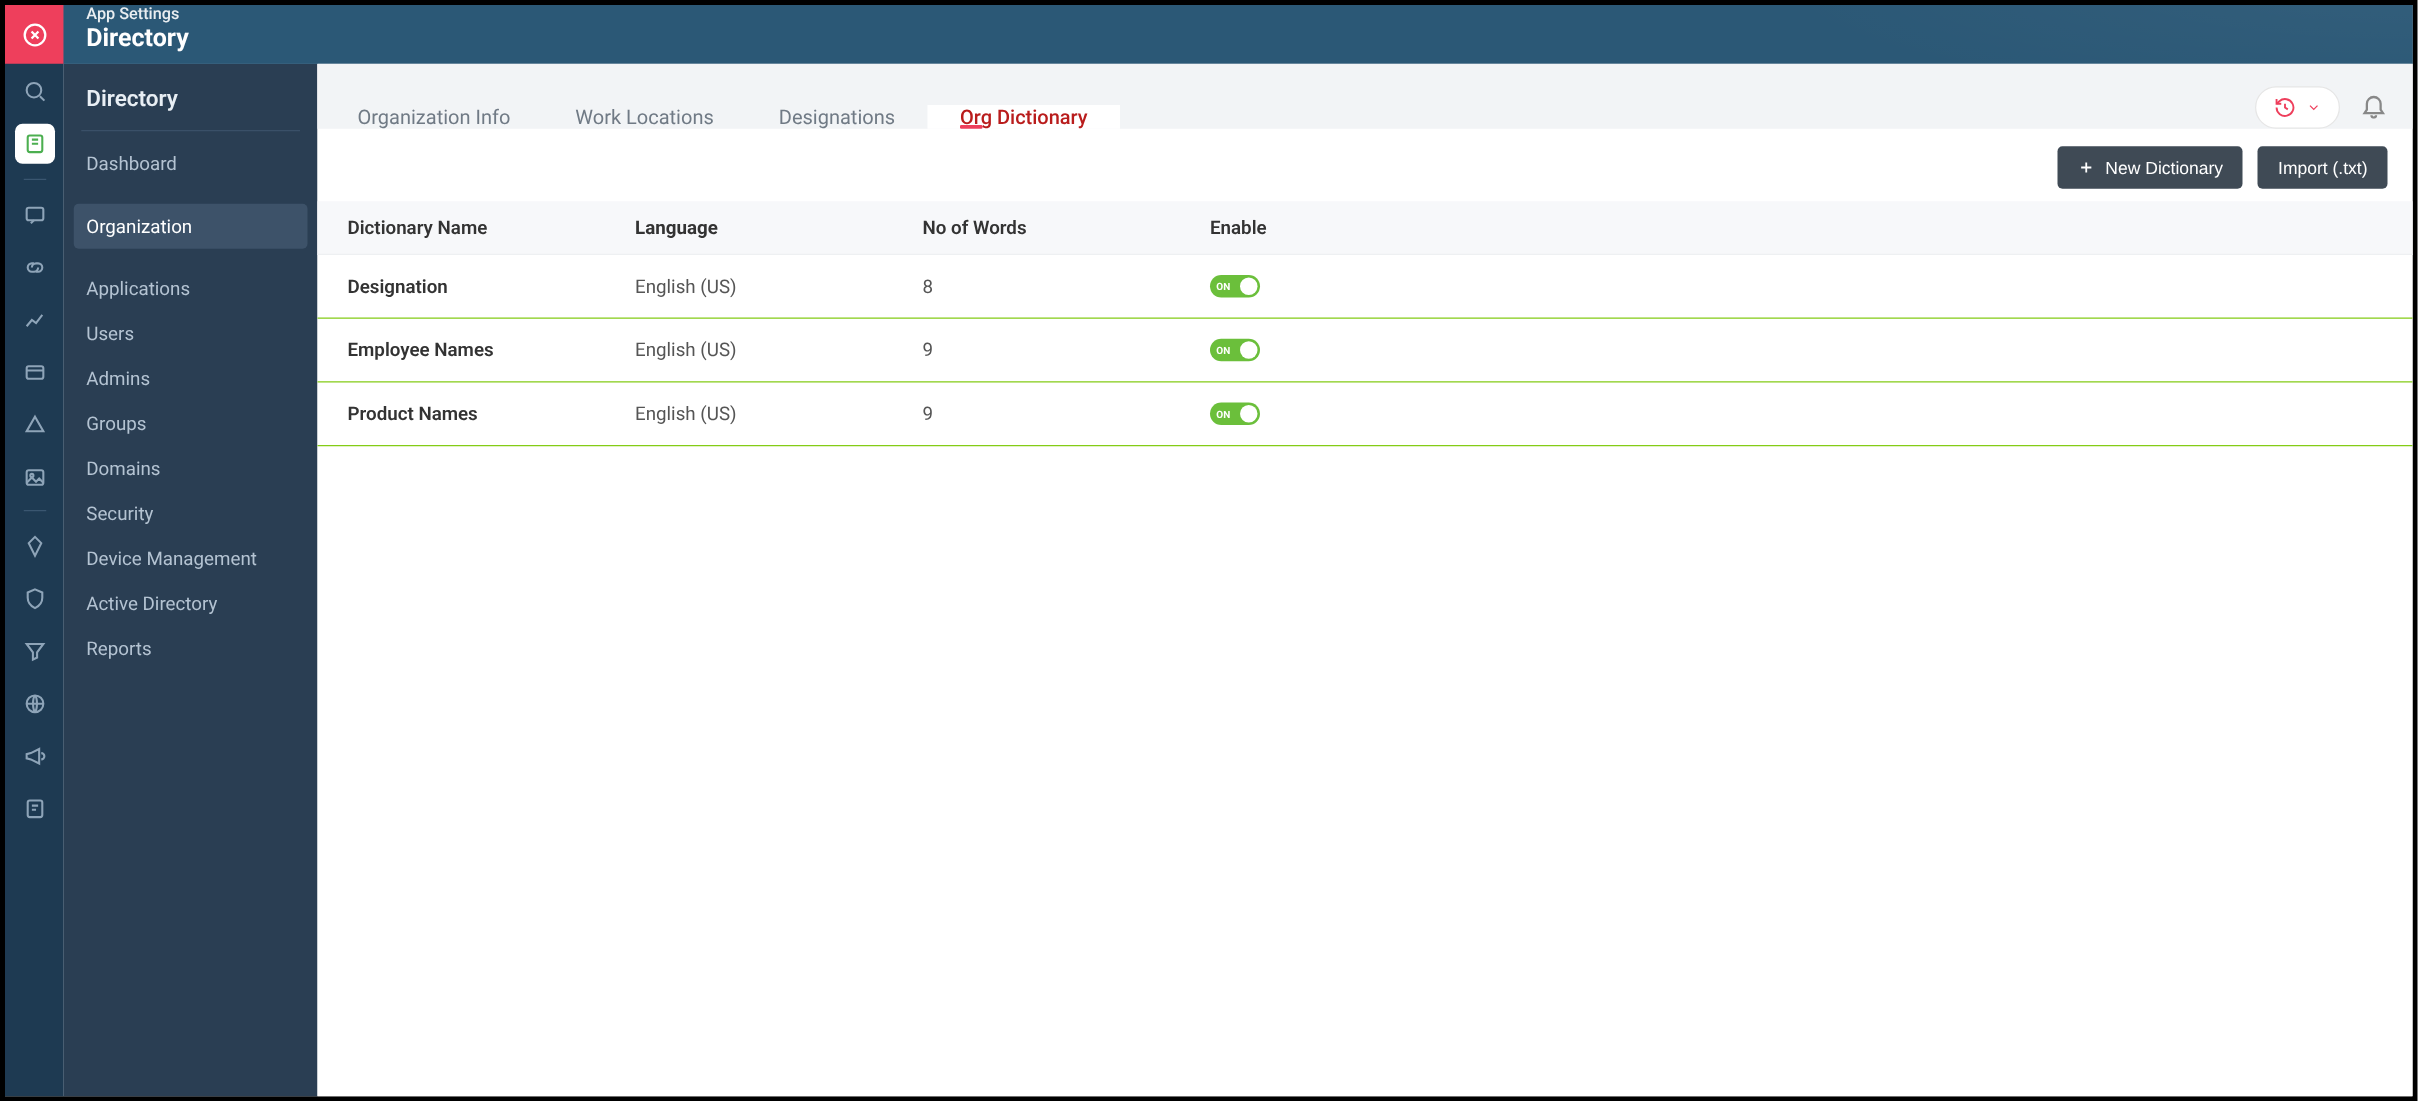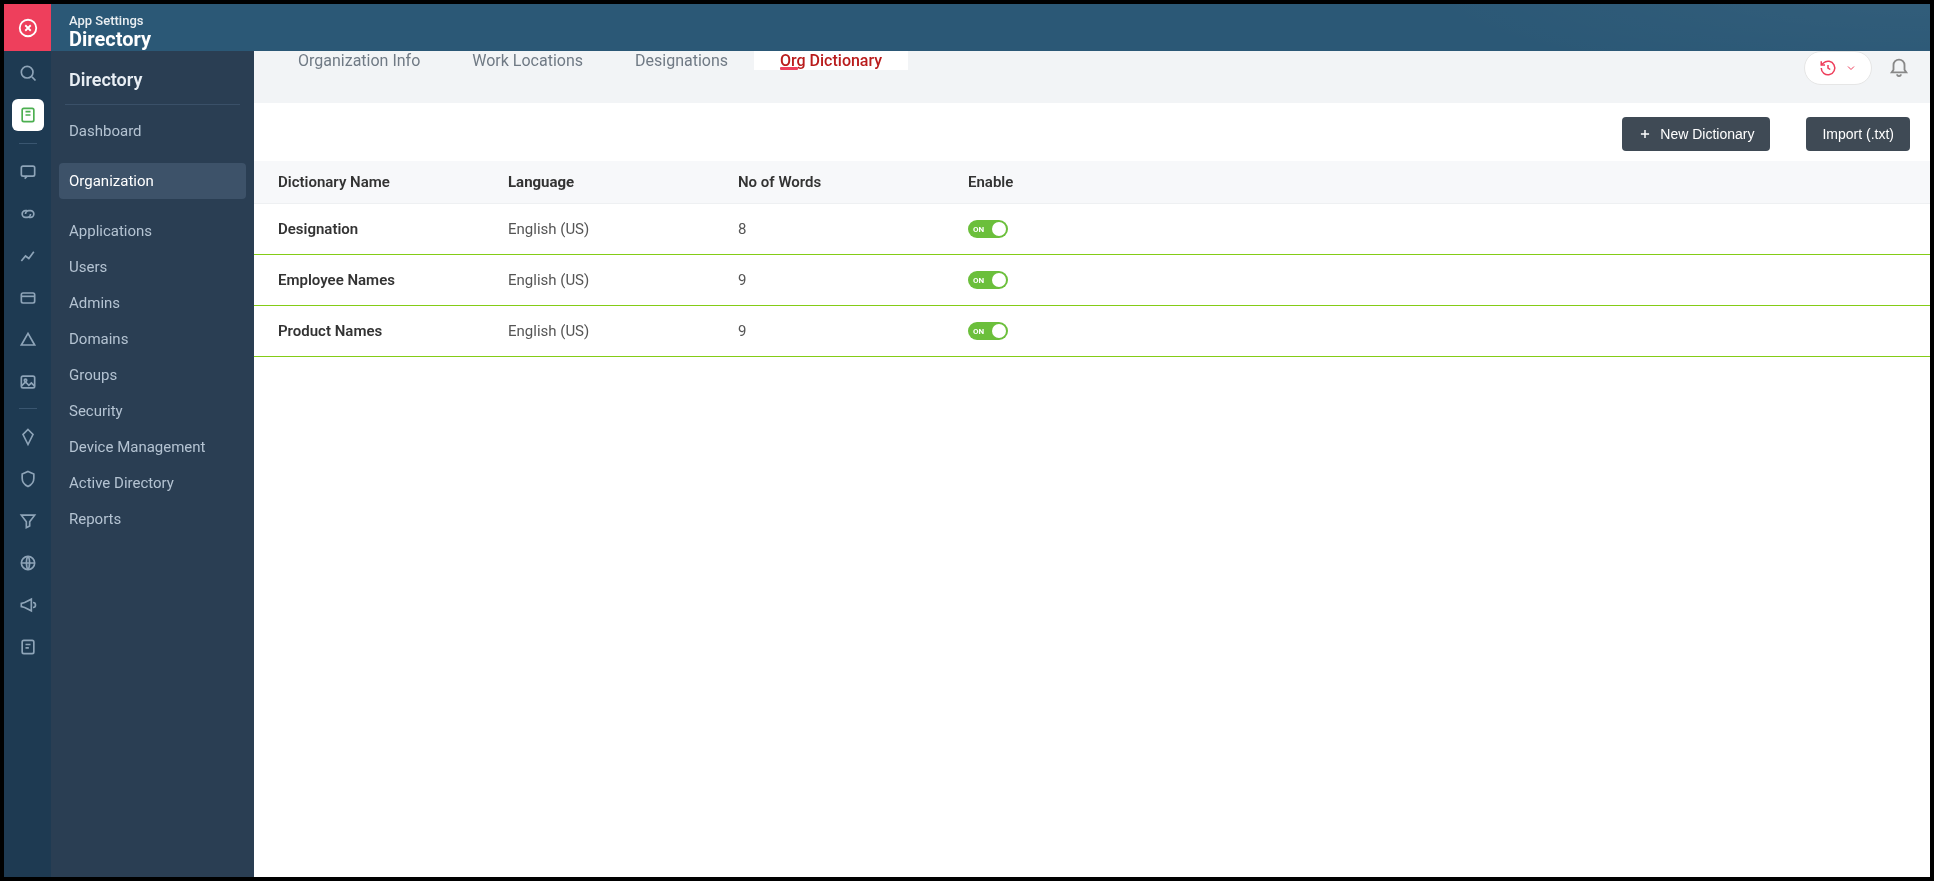--- a/index.html
+++ b/index.html
@@ -64,21 +64,21 @@
 }
 .top-header {
   position: absolute;
   top: 0;
   left: 47px;
   right: 0;
   height: 47px;
   background: linear-gradient(90deg, #2b5876 0%, #2b5876 60%, #2b5876 100%);
   background-color: #2b5876;
   display: flex;
-  align-items: flex-end;
+  align-items: flex-start;
   padding-left: 18px;
   color: #fff;
   overflow: hidden;
 }
 .top-header::after {
   content: "";
   position: absolute;
   right: 0;
   top: -20px;
   width: 620px;
@@ -134,22 +134,22 @@
   margin-top: 47px;
   display: flex;
   flex-direction: column;
   background: #fff;
   min-width: 0;
 }
 .tab-bar {
   height: 52px;
   background: #f2f4f6;
   display: flex;
-  align-items: flex-start;
-  padding-left: 18px;
+  align-items: flex-end;
+  padding-left: 6px;
   position: relative;
 }
 .tab {
   padding: 0 26px;
   display: flex;
   align-items: center;
   font-size: 16px;
   color: #707a85;
   cursor: pointer;
   position: relative;
@@ -202,21 +202,20 @@
   color: #fff;
   border: none;
   padding: 9px 16px;
   border-radius: 4px;
   font-size: 14px;
   font-weight: 500;
   cursor: pointer;
   display: flex;
   align-items: center;
   gap: 8px;
-  margin-left: 24px;
 }
 .dark-btn svg { width: 14px; height: 14px; }
 .table {
   width: 100%;
 }
 .thead {
   background: #f7f8fa;
   display: flex;
   padding: 12px 24px;
   font-weight: 600;
@@ -368,22 +367,22 @@
   </div>
 
   <div class="side-nav">
     <div class="side-nav-title">Directory</div>
     <div id="nav-items">
         <div class="nav-item">Dashboard</div>
         <div class="nav-item active">Organization</div>
         <div class="nav-item">Applications</div>
         <div class="nav-item">Users</div>
         <div class="nav-item">Admins</div>
+        <div class="nav-item">Groups</div>
         <div class="nav-item">Domains</div>
-        <div class="nav-item">Groups</div>
         <div class="nav-item">Security</div>
         <div class="nav-item">Device Management</div>
         <div class="nav-item">Active Directory</div>
         <div class="nav-item">Reports</div>
       </div>
   </div>
 
   <div class="main">
     <div class="tab-bar">
       <div id="tabs-slot" style="display:flex;">

